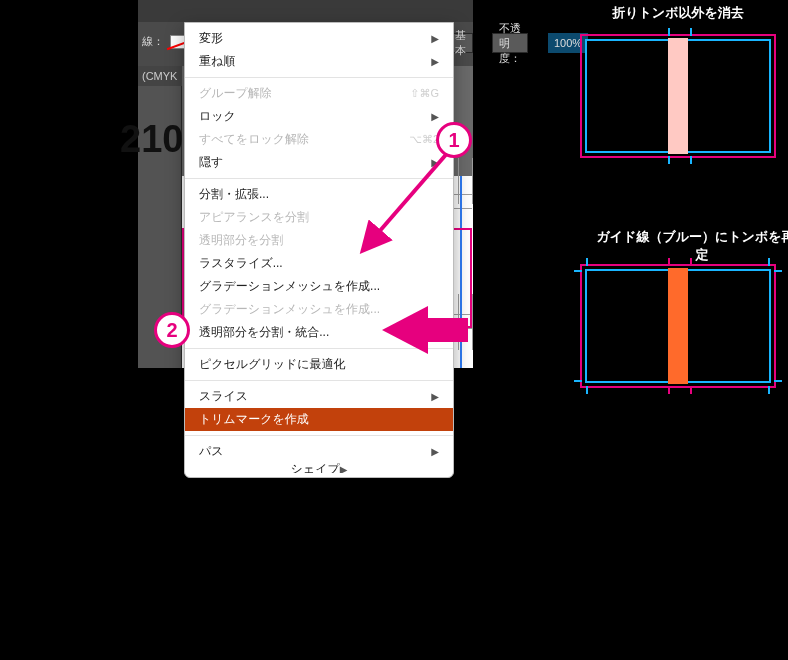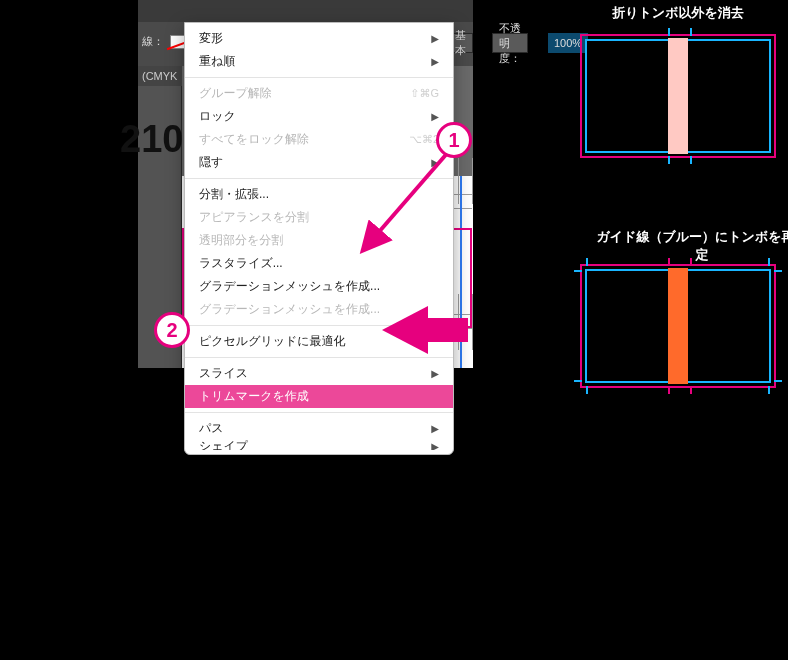--- a/index.html
+++ b/index.html
@@ -118,21 +118,21 @@
   .dropdown .mi.disabled { color: #b7b7b7; text-align: right; }
   .dropdown .mi .sc { color: #888; font-size: 11px; margin-left: 20px; }
   .dropdown .mi.disabled .sc { color: #cfcfcf; }
   .dropdown .mi .arr { color: #555; font-size: 10px; }
   .dropdown hr {
     border: none;
     border-top: 1px solid #e3e3e3;
     margin: 4px 0;
   }
   .dropdown .mi.hl {
-    background: #ec4899;
+    background: #c2410c;
     color: #fff;
   }
   .hl-outline {
     position: absolute;
     border: 2px solid #e6007e;
     pointer-events: none;
   }
   
   .canvas-bg {
     position: absolute;
@@ -344,38 +344,41 @@
       </div>
     <div class="mi">
         <span>ラスタライズ...</span>
       </div>
     <div class="mi">
         <span>グラデーションメッシュを作成...</span>
       </div>
     <div class="mi disabled">
         <span>グラデーションメッシュを作成...</span>
       </div>
+    <div class="mi">
+        <span>透明部分を分割・統合...</span>
+      </div>
     <hr>
     <div class="mi">
         <span>ピクセルグリッドに最適化</span>
       </div>
     <hr>
     <div class="mi">
         <span>スライス</span>
         <span class="arr">▶</span>
       </div>
     <div class="mi hl">
         <span>トリムマークを作成</span>
       </div>
     <hr>
     <div class="mi">
         <span>パス</span>
         <span class="arr">▶</span>
       </div>
-    <div class="mi" style="overflow:hidden; height:10px; padding-top:2px; padding-bottom:0;">
+    <div class="mi" style="overflow:hidden; height:10px; padding-top:2px; padding-bottom:0;justify-content:center;">
         <span>シェイプ</span>
         <span class="arr">▶</span>
       </div>
   </div>
 
   <div class="hl-outline" style="left:46px; top:318px; width:230px; height:24px;"></div>
 
 </div>
 
 <div class="circle-badge" style="left:436px; top:122px;">

